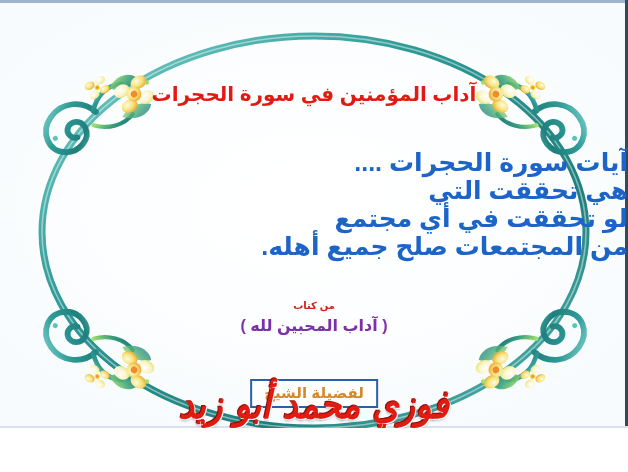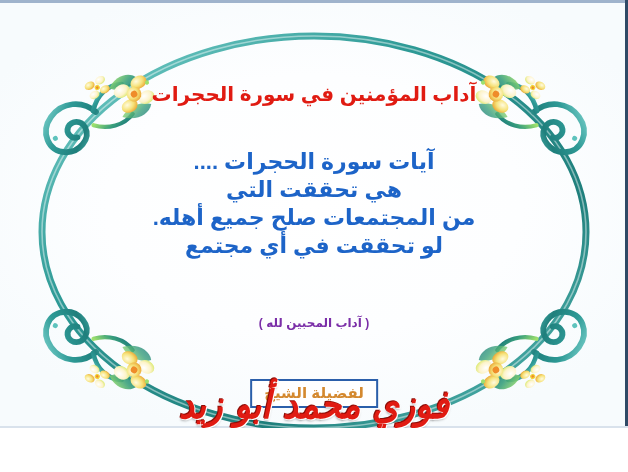--- a/index.html
+++ b/index.html
@@ -51,38 +51,39 @@
     letter-spacing:0px;
     text-shadow:0 1px 0 rgba(255,255,255,.9);
     direction:rtl;
   }
 
   .body-lines{
     position:absolute;top:148px;left:0;right:0;
     direction:rtl;
     color:#1d64c8;
     font-weight:bold;
-    font-size:22px;
+    font-size:25px;
     line-height:28px;
+    text-align:right;
   }
   .body-lines .bl{display:block;}
 
   .from-book{
     position:absolute;top:300px;left:0;right:0;
     direction:rtl;
     color:#d2211a;
     font-weight:bold;
     font-size:10px;
   }
   .book-name{
     position:absolute;top:316px;left:0;right:0;
     direction:rtl;
     color:#7b2fa8;
     font-weight:bold;
-    font-size:12px;
+    font-size:16px;
   }
 
   .sheikh-box{
     position:absolute;top:347px;left:50%;
     transform:translateX(-50%);
     border:2px solid #2b5faa;
     background:#ffffff;
     padding:2px 12px 3px 12px;
     direction:rtl;
     color:#d4892f;
@@ -206,24 +207,25 @@
     </g>
   </svg>
 
   <div class="content">
 
     <div class="title">آداب المؤمنين في سورة الحجرات</div>
 
     <div class="body-lines">
       <span class="bl">آيات سورة الحجرات ....</span>
       <span class="bl">هي تحققت التي</span>
+      <span class="bl">لو تحققت في أي مجتمع</span>
       <span class="bl">من المجتمعات صلح جميع أهله.</span>
-      <span class="bl">لو تحققت في أي مجتمع</span>
     </div>
 
+    <div class="from-book">من كتاب</div>
 
     <div class="book-name">( آداب المحبين لله  )</div>
 
     <div class="sheikh-box">لفضيلة الشيخ</div>
 
     <div class="signature">
       <div class="sig-text">فوزي محمد أبو زيد</div>
       <div class="sig-underline"></div>
     </div>
 

